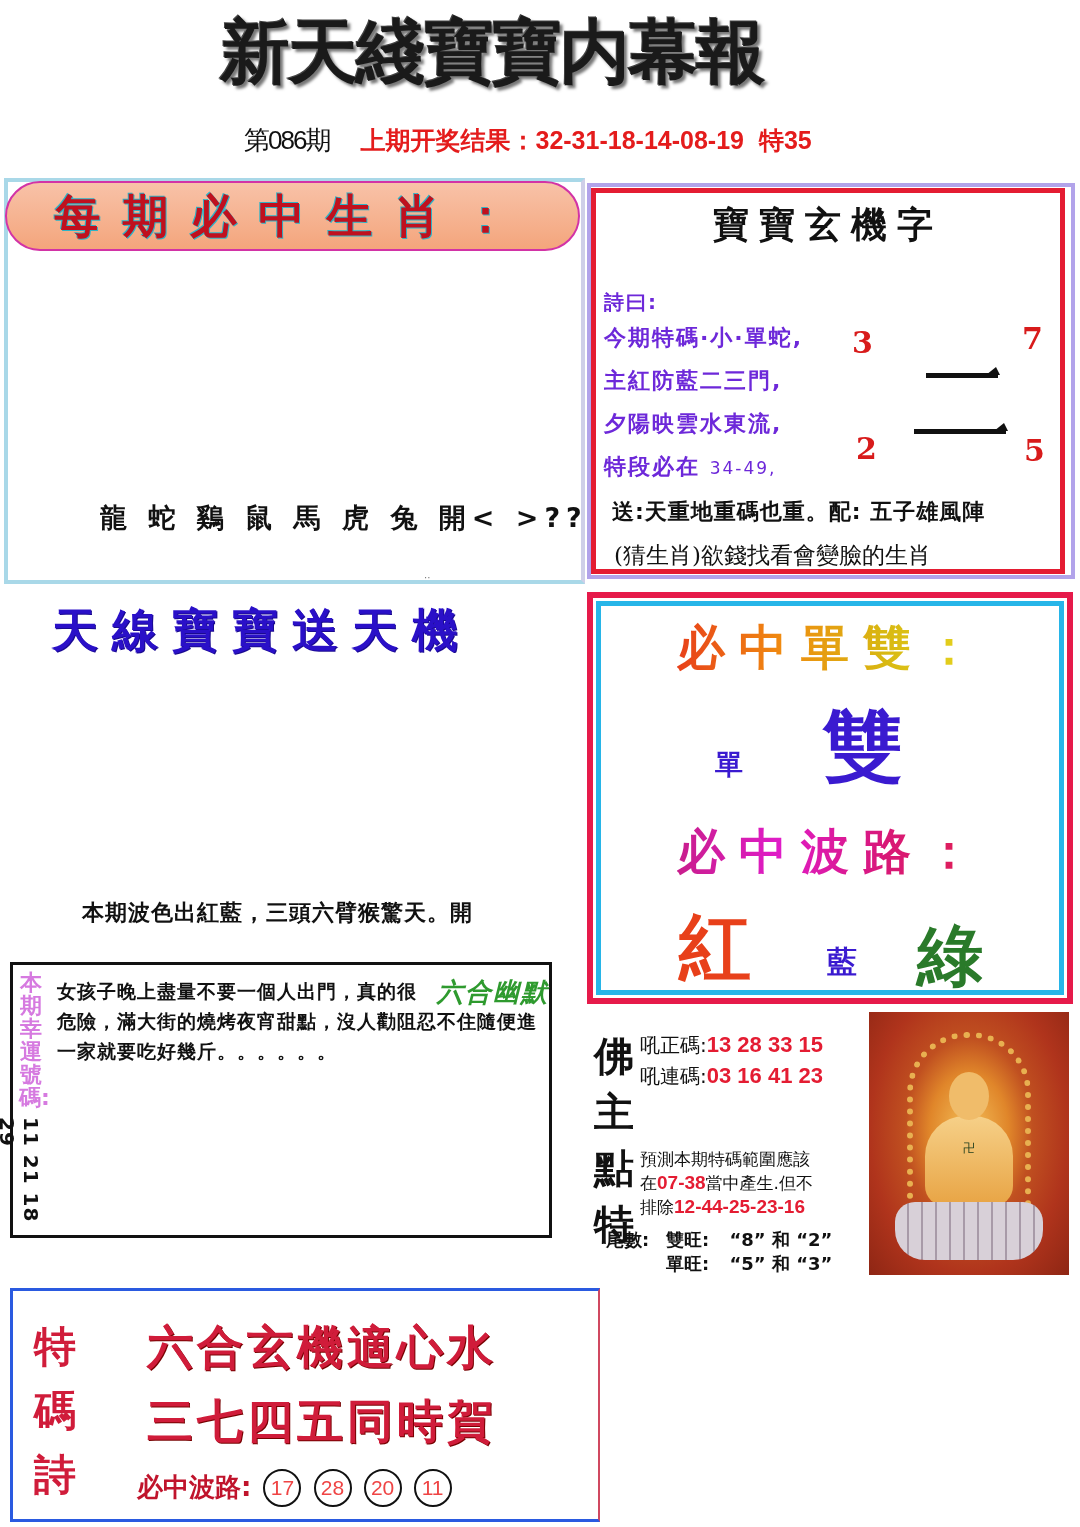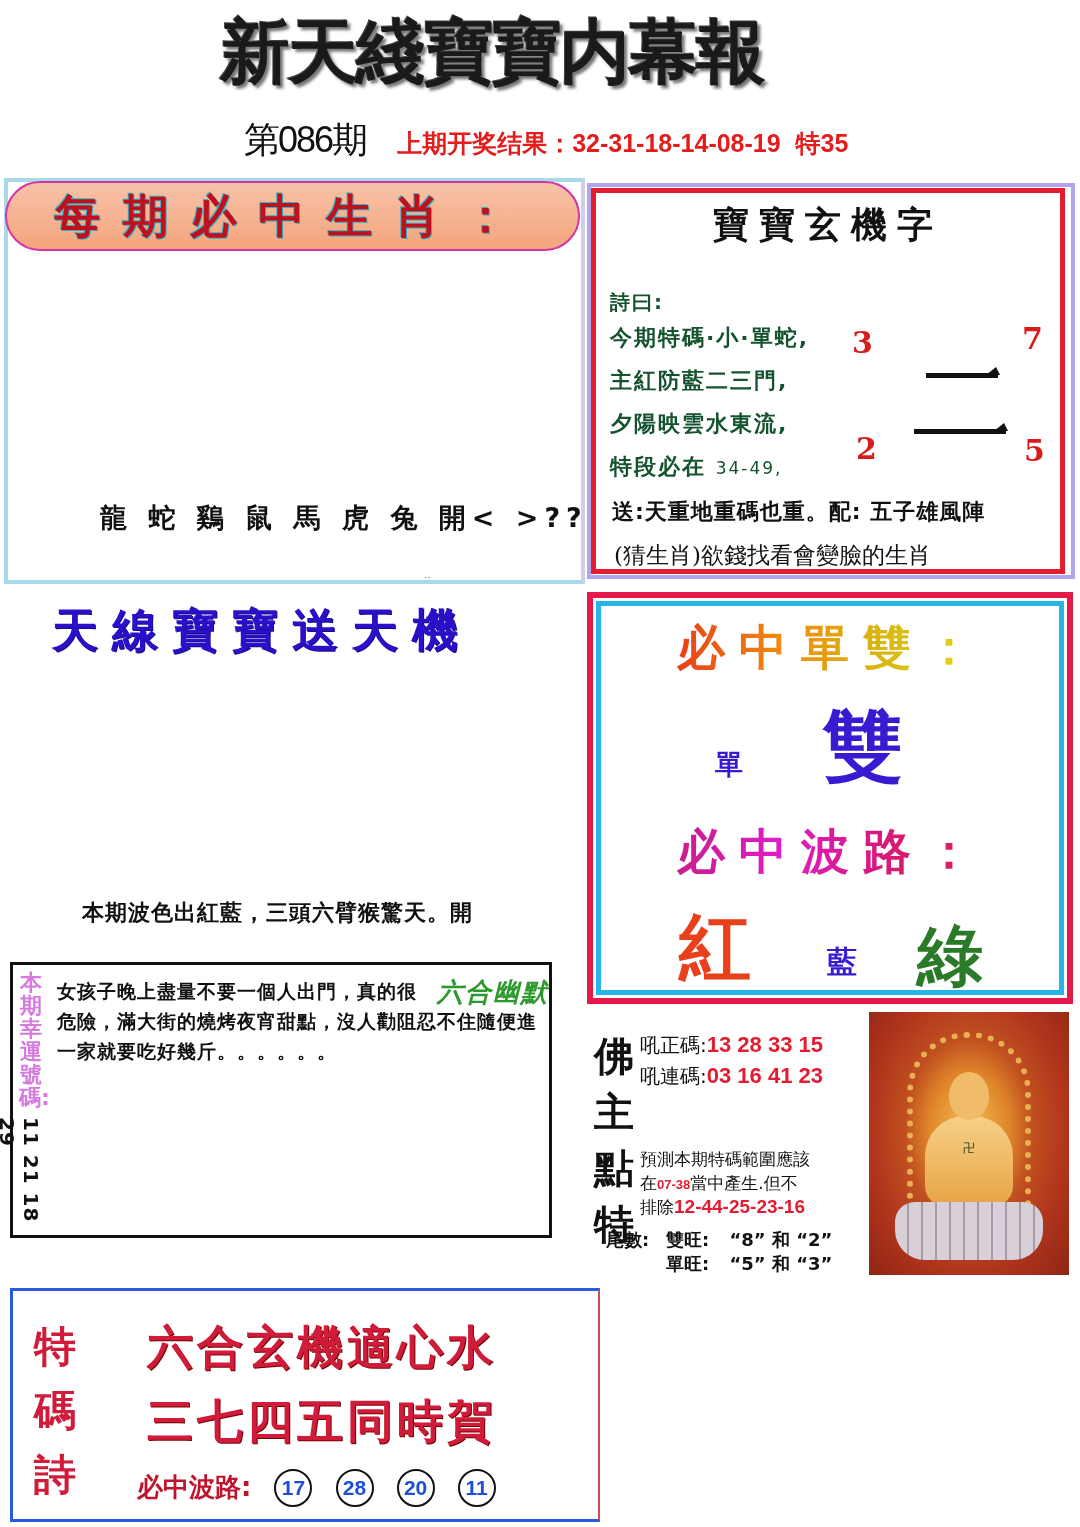--- a/index.html
+++ b/index.html
@@ -5,39 +5,39 @@
   html, body { margin:0; padding:0; background:#ffffff; }
   body { width:1080px; height:1527px; position:relative; overflow:hidden;
          font-family:"DejaVu Sans", sans-serif; color:#111; }
   .abs { position:absolute; }
 
   
   .title { left:220px; top:12px; width:600px; height:80px; font-family:"DejaVu Serif", serif;
            font-size:70px; font-weight:bold; color:#1a1a1a; letter-spacing:-2px; line-height:80px;
            text-shadow: 3px 3px 3px #777, -1px -1px 0 #444; }
   .issue-line { left:244px; top:122px; height:36px; line-height:36px; white-space:nowrap; }
-  .issue { font-family:"Liberation Sans", sans-serif; font-size:36px; color:#111; letter-spacing:-2px; }
+  .issue { font-family:"Liberation Sans", sans-serif; font-size:26px; color:#111; letter-spacing:-2px; }
   .last-result { font-family:"Liberation Sans", sans-serif; font-size:25px; font-weight:bold;
                  color:#e41c1c; margin-left:26px; }
 
   
   .panel-a { left:4px; top:178px; width:581px; height:406px; border:4px solid #a9d8e8; border-right:4px solid #cfcfe8; box-sizing:border-box; }
   .pill { left:5px; top:181px; width:575px; height:70px; border:2px solid #d233a6; border-radius:36px;
           background:linear-gradient(#f8c2a8,#f4a57c); box-sizing:border-box;padding-left:24px; }
   .pill-text { left:0; top:0; width:100%; text-align:center; line-height:66px; font-size:46px;
                font-weight:bold; color:#c0101e; letter-spacing:22px; font-family:"DejaVu Serif", serif;
                text-shadow:1px 1px 0 #2fb3c6, -1px -1px 0 #2fb3c6; }
   .zodiac-line { left:100px; top:500px; font-size:27px; font-weight:bold; color:#111; letter-spacing:6px; white-space:nowrap; }
 
   
   .panel-b-outer { left:587px; top:183px; width:488px; height:396px; border:4px solid #b2a3ea; box-sizing:border-box; }
   .panel-b { left:591px; top:188px; width:474px; height:386px; border:5px solid #e41c32; box-sizing:border-box; background:#fff; }
   .b-title { left:0; top:8px; width:100%; text-align:center; font-size:36px; font-weight:bold;
              font-family:"DejaVu Serif", serif; letter-spacing:10px; color:#111; }
-  .poem { left:14px; font-size:22px; font-weight:bold; color:#14532d; white-space:nowrap; letter-spacing:2px; }
+  .poem { left:8px; font-size:22px; font-weight:bold; color:#6d28d9; white-space:nowrap; letter-spacing:2px; }
   .poem small { font-size:17px; font-weight:normal; }
   .red-digit { font-family:"DejaVu Serif", serif; font-size:30px; font-weight:bold; color:#d81b1b; }
   .stroke { height:5px; background:#111; }
   .stroke::after { content:""; position:absolute; right:-2px; top:-6px; border-left:10px solid transparent;
                    border-right:4px solid transparent; border-bottom:8px solid #111; }
   .b-foot1 { left:16px; top:304px; font-size:22px; font-weight:bold; color:#111; white-space:nowrap; letter-spacing:1px; }
   .b-foot2 { left:18px; top:347px; font-size:23px; font-family:"DejaVu Serif", serif; color:#111; white-space:nowrap; }
 
   
   .c-title { left:52px; top:600px; font-size:46px; font-weight:bold; color:#2a10c8; letter-spacing:14px;
@@ -75,21 +75,21 @@
   .buddha .lotus { left:26px; top:190px; width:148px; height:58px; border-radius:20px 20px 30px 30px;
                    background:repeating-linear-gradient(90deg,#d8d0d8 0 12px,#a89aa8 12px 14px); }
   .buddha .swastika { left:94px; top:128px; font-size:12px; color:#1a3a1a; }
 
   
   .panel-g { left:10px; top:1288px; width:590px; height:234px; border:3px solid #2a5ae0; border-right:2px solid #d04860; box-sizing:border-box; background:#fff; }
   .g-vert { left:18px; top:24px; width:48px; font-size:42px; line-height:64px; font-weight:bold; color:#d01c3a; text-align:center; }
   .g-poem { left:134px; font-size:46px; font-weight:bold; color:#d01c3a; letter-spacing:4px; white-space:nowrap; font-family:"DejaVu Serif", serif; text-shadow:1px 1px 0 #700; }
   .g-prov { left:124px; top:178px; font-size:26px; font-weight:bold; color:#c0142c; white-space:nowrap; }
   .ball { display:inline-block; width:34px; height:34px; border:2px solid #111; border-radius:50%; text-align:center;
-          line-height:34px; font-size:21px; font-weight:bold; color:#1d4ed8; margin-left:14px; vertical-align:middle; font-family:"Liberation Sans", sans-serif; }
+          line-height:34px; font-size:21px; font-weight:normal; color:#ef4444; margin-left:3px; vertical-align:middle; font-family:"Liberation Sans", sans-serif; }
 </style>
 </head>
 <body>
 
 <div class="abs title">新天綫寶寶内幕報</div>
 <div class="abs issue-line">
   <span class="issue">第086期</span>
   <span class="last-result">
     <span>上期开奖结果：</span><span>32-31-18-14-08-19</span>
     <span style="margin-left:8px">特35</span>
@@ -149,21 +149,21 @@
 
 <div class="abs f-vert">佛主點特</div>
 <div class="abs f-line" style="top:1032px">
   <span>吼正碼:</span><b class="red">13 28 33 15</b>
 </div>
 <div class="abs f-line" style="top:1063px">
   <span>吼連碼:</span><b class="red">03 16 41 23</b>
 </div>
 <div class="abs f-line" style="top:1148px;font-size:17px">預測本期特碼範圍應該</div>
 <div class="abs f-line" style="top:1172px;font-size:17px">
-  <span>在</span><b class="red" style="font-size:13px">07-38</b><span>當中產生.但不</span>
+  <span>在</span><b class="red" style="font-size:19px">07-38</b><span>當中產生.但不</span>
 </div>
 <div class="abs f-line" style="top:1196px;font-size:17px">
   <span>排除</span><b class="red" style="font-size:19px">12-44-25-23-16</b>
 </div>
 <div class="abs f-tail" style="left:606px;top:1228px">尾數:</div>
 <div class="abs f-tail" style="left:666px;top:1228px">
   <span>雙旺:</span>
   <span style="margin-left:14px">“8” 和 “2”</span>
 </div>
 <div class="abs f-tail" style="left:666px;top:1252px">

